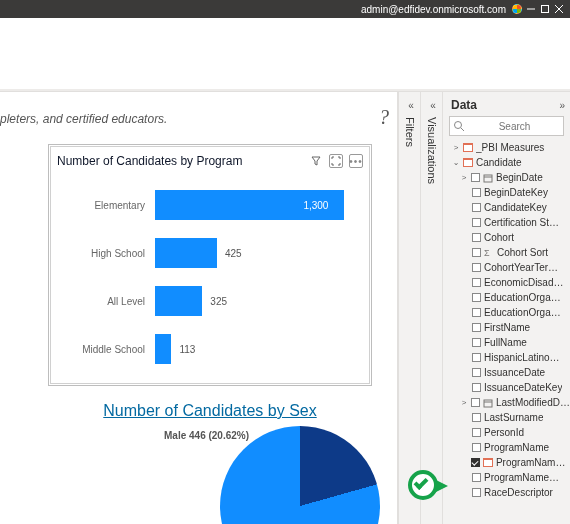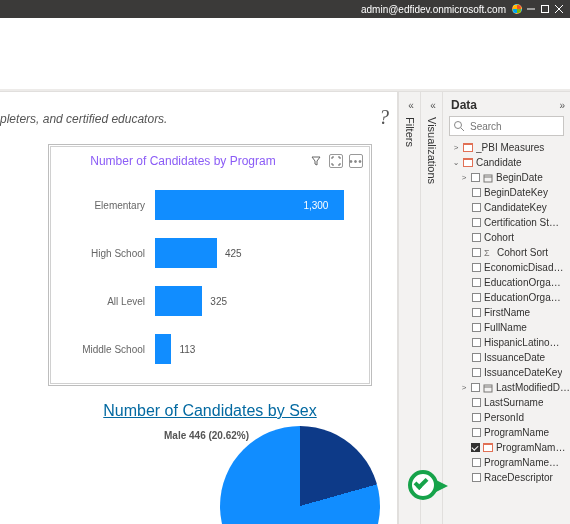--- a/index.html
+++ b/index.html
@@ -22,21 +22,21 @@
   .canvas-inner { position:absolute; left:-120px; right:0; top:0; bottom:0; padding: 10px 20px; }
 
   .qmark { position:absolute; top:14px; right:8px; font-size:20px; font-family: Georgia, serif; font-style: italic; color:#555; }
 
   .desc { font-size:12px; color:#555; font-style:italic; margin-top:10px; padding-left:10px;}
 
   
   .tile { border:1px solid #d0d0d0; margin-top:20px; margin-left:150px; width:320px; background:#fff; position:relative;}
   .tile.selected::before { content:""; position:absolute; inset:-3px; border:1px solid #bdbdbd; }
   .tile-header { display:flex; align-items:center; height:28px; padding:0 6px; border-bottom:0; }
-  .tile-title { flex:1; text-align:center; font-size:12px; color:#8b5cf6; }
+  .tile-title { flex:1; font-size:12px; color:#0f172a; }
   .tile-icons { display:flex; gap:6px; }
   .tile-icon { width:14px; height:14px; border:1px solid #999; display:flex; align-items:center; justify-content:center; border-radius:2px; cursor:pointer;}
   .tile-icon.noborder { border:none;}
   .tile-icon svg { width:10px; height:10px; stroke:#666; fill:none;}
   .dots { letter-spacing:1px; color:#888; font-size:10px;}
 
   .barchart { padding: 6px 10px 10px 10px; }
   .barrow { display:flex; align-items:center; height:48px;margin-left:16px; }
   .barcat { width:78px; text-align:right; padding-right:10px; font-size:10px; color:#666;}
   .bartrack { flex:1; position:relative; }
@@ -54,21 +54,21 @@
   .panelstrip { width:22px; background:#f3f2f1; border-left:1px solid #e1dfdd; display:flex; flex-direction:column; align-items:center; padding-top:8px; }
   .chevrons { font-size:10px; color:#555; margin-bottom:6px; letter-spacing:-3px; cursor:pointer;}
   .vertlabel { writing-mode: vertical-rl; font-size:11px; color:#333; margin-bottom:12px; cursor:pointer;}
 
   
   .datapane { width:128px; background:#f3f2f1; border-left:1px solid #e1dfdd; display:flex; flex-direction:column; font-size:10px;}
   .datapane-header { display:flex; align-items:center; justify-content:space-between; padding:6px 8px 4px 8px;gap:12px;}
   .datapane-header .lbl{ font-size:12px; font-weight:600; color:#323130;}
   .collapse-ic { cursor:pointer; color:#555; font-size:10px; letter-spacing:-3px;}
   .search { margin:0 6px 4px 6px; position:relative;}
-  .search input { width:100%; height:20px; padding:0 4px 0 20px; font-size:10px; border:1px solid #c8c6c4; background:#fff;}
+  .search input { width:100%; height:20px; padding:0 4px 0 20px; font-size:10px; border:1px solid #c8c6c4; background:#fff;text-align:center;}
   .search svg{ position:absolute; left:4px; top:4px; width:12px; height:12px; stroke:#888; fill:none;}
   .tree { flex:1; overflow:hidden; padding-left:4px;}
   .treerow { display:flex; align-items:center; height:15px; gap:3px; color:#323130; cursor:pointer; white-space:nowrap;}
   .treerow .indent0{width:2px;} .treerow .indent1{width:10px;} .treerow .indent2{width:22px;}
   .caret { width:8px; text-align:center; font-size:8px; color:#666;}
   .tblicon { width:10px; height:9px; background: #e17055; display:inline-block; position:relative;}
   .tblicon::after { content:""; position:absolute; inset:2px 1px 1px 1px; background:#fff;}
   .cb { width:9px; height:9px; border:1px solid #888; background:#fff; flex-shrink:0; display:flex; align-items:center; justify-content:center;}
   .cb.checked { background:#323130; border-color:#323130;}
   .cb.checked::after{ content:""; width:3px; height:5px; border:solid #fff; border-width:0 1.5px 1.5px 0; transform:rotate(45deg) translate(-0.5px,-0.5px);}
@@ -254,20 +254,25 @@
         </div>
         <div class="treerow">
           <span class="indent2"></span>
           <span class="cb"></span>
           <span class="fieldicon">Σ</span>
           <span class="fldname">Cohort Sort</span>
         </div>
         <div class="treerow">
           <span class="indent2"></span>
           <span class="cb"></span>
+          <span class="fldname">CohortYearTer…</span>
+        </div>
+        <div class="treerow">
+          <span class="indent2"></span>
+          <span class="cb"></span>
           <span class="fldname">EconomicDisad…</span>
         </div>
         <div class="treerow">
           <span class="indent2"></span>
           <span class="cb"></span>
           <span class="fldname">EducationOrga…</span>
         </div>
         <div class="treerow">
           <span class="indent2"></span>
           <span class="cb"></span>

